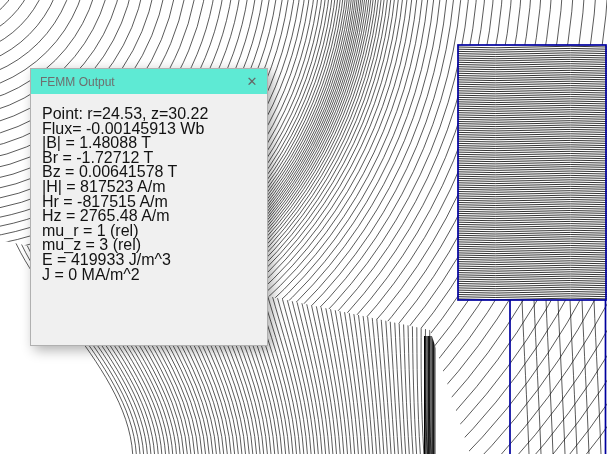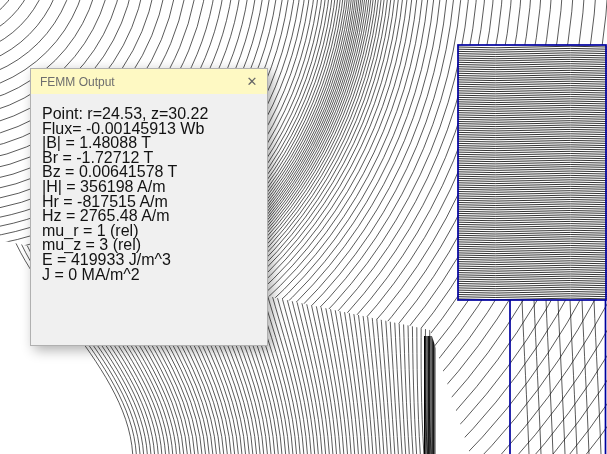--- a/index.html
+++ b/index.html
@@ -7,21 +7,21 @@
   body{
     position:relative;overflow:hidden;background:#ffffff;
     font-family:"Liberation Sans",sans-serif;
   }
   #flux-svg{position:absolute;left:0;top:0;display:block;}
   .dialog{
     position:absolute;left:30px;top:68px;width:238px;height:278px;
     background:#f0f0f0;border:1px solid #b0b0b0;
     box-shadow:4px 4px 12px rgba(0,0,0,.32);z-index:10;
   }
-  .titlebar{height:25px;display:flex;align-items:center;background:#fef9c3;}
+  .titlebar{height:25px;display:flex;align-items:center;background:#5eead4;}
   .title{flex:1;padding-left:9px;font-size:12px;color:#6e6e6e;}
   .close{
     width:30px;height:25px;line-height:25px;text-align:center;
     font-size:13px;color:#666;cursor:pointer;
   }
   .dialog-body{padding:13px 8px 0 11px;}
   .out-line{font-size:16px;line-height:14.6px;color:#121212;white-space:pre;}
 </style>
 </head>
 <body>
@@ -378,21 +378,21 @@
   <div class="titlebar">
     <span class="title">FEMM Output</span>
     <span class="close">✕</span>
   </div>
   <div class="dialog-body">
     <div class="out-line">Point: r=24.53, z=30.22</div>
     <div class="out-line">Flux= -0.00145913 Wb</div>
     <div class="out-line">|B| = 1.48088 T</div>
     <div class="out-line">Br = -1.72712 T</div>
     <div class="out-line">Bz = 0.00641578 T</div>
-    <div class="out-line">|H| = 356198 A/m</div>
+    <div class="out-line">|H| = 817523 A/m</div>
     <div class="out-line">Hr = -817515 A/m</div>
     <div class="out-line">Hz = 2765.48 A/m</div>
     <div class="out-line">mu_r = 1 (rel)</div>
     <div class="out-line">mu_z = 3 (rel)</div>
     <div class="out-line">E = 419933 J/m^3</div>
     <div class="out-line">J = 0 MA/m^2</div>
   </div>
 </div>
 
 </body></html>

